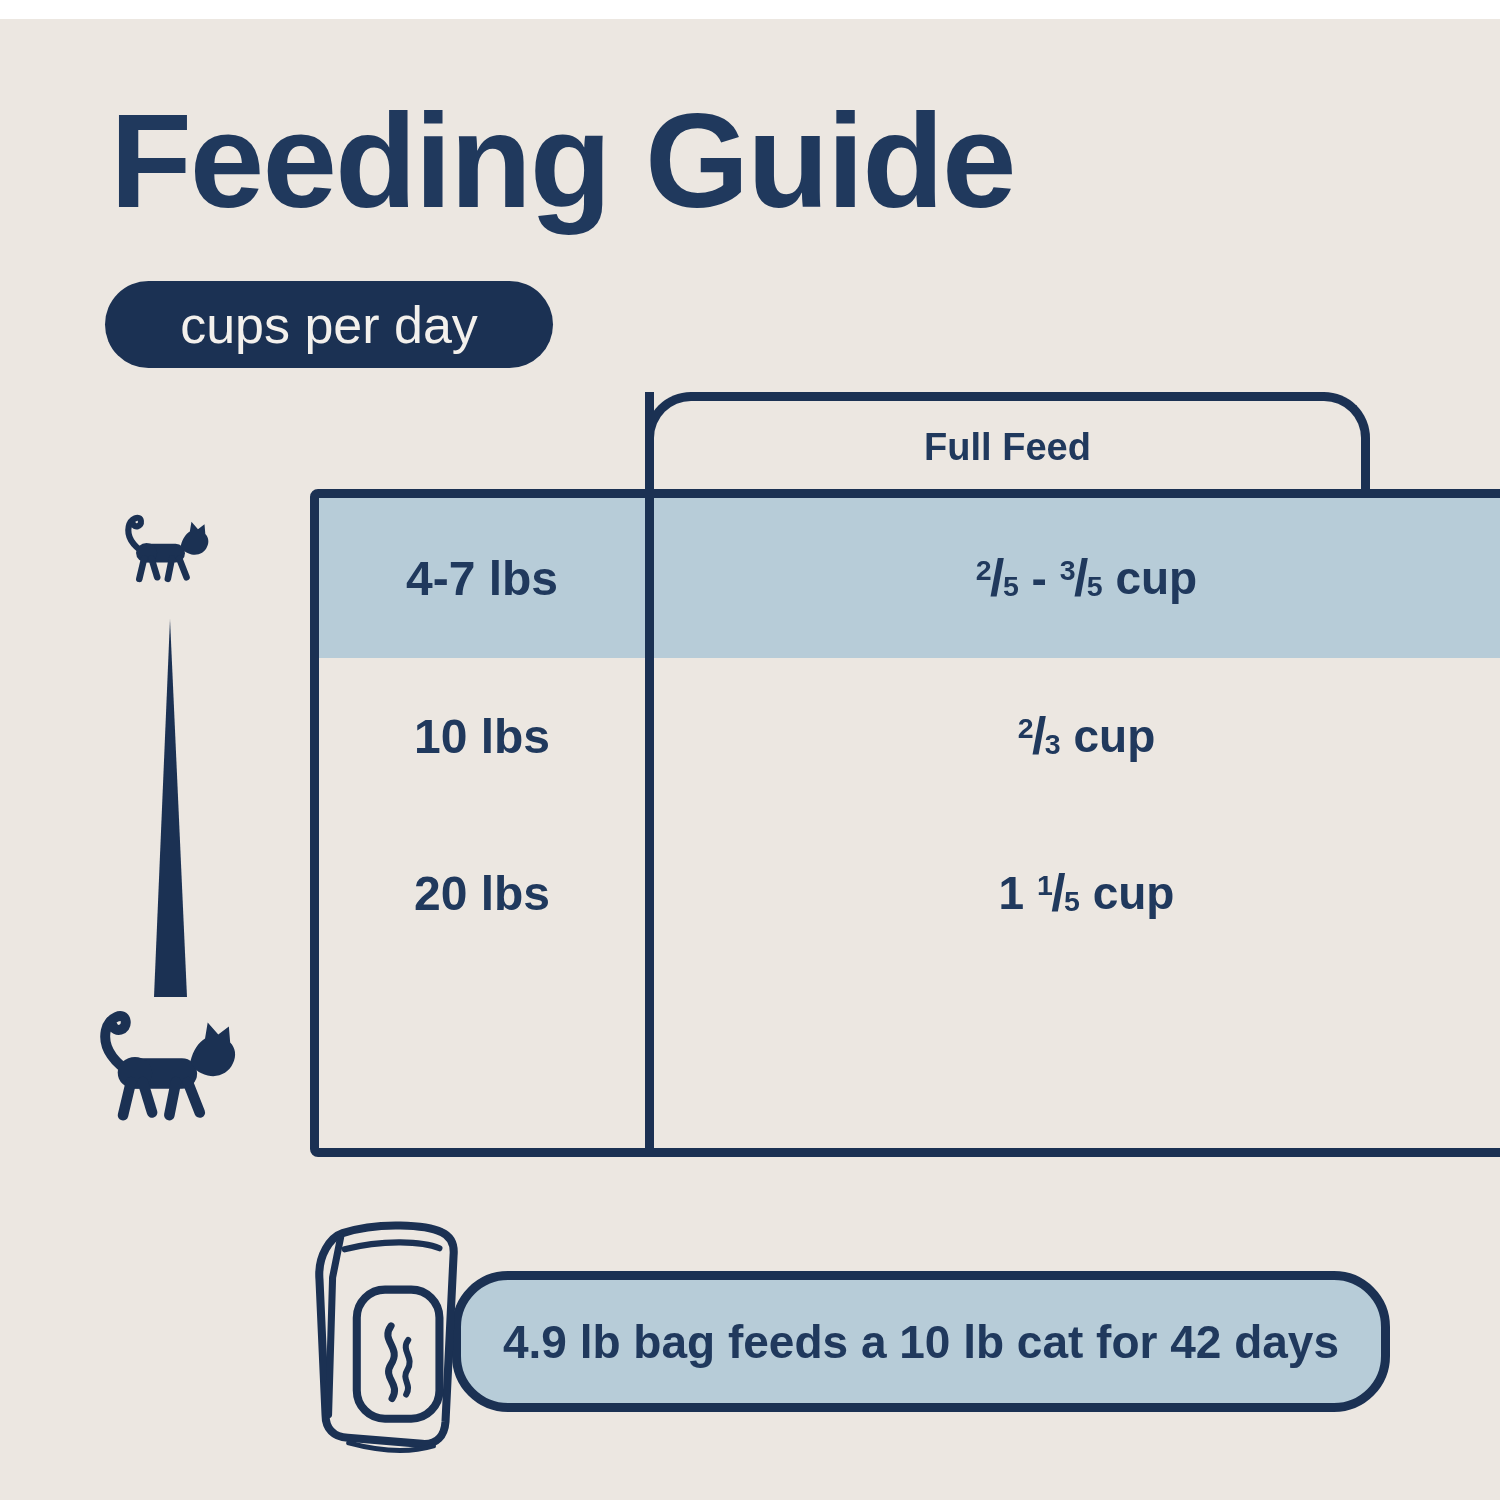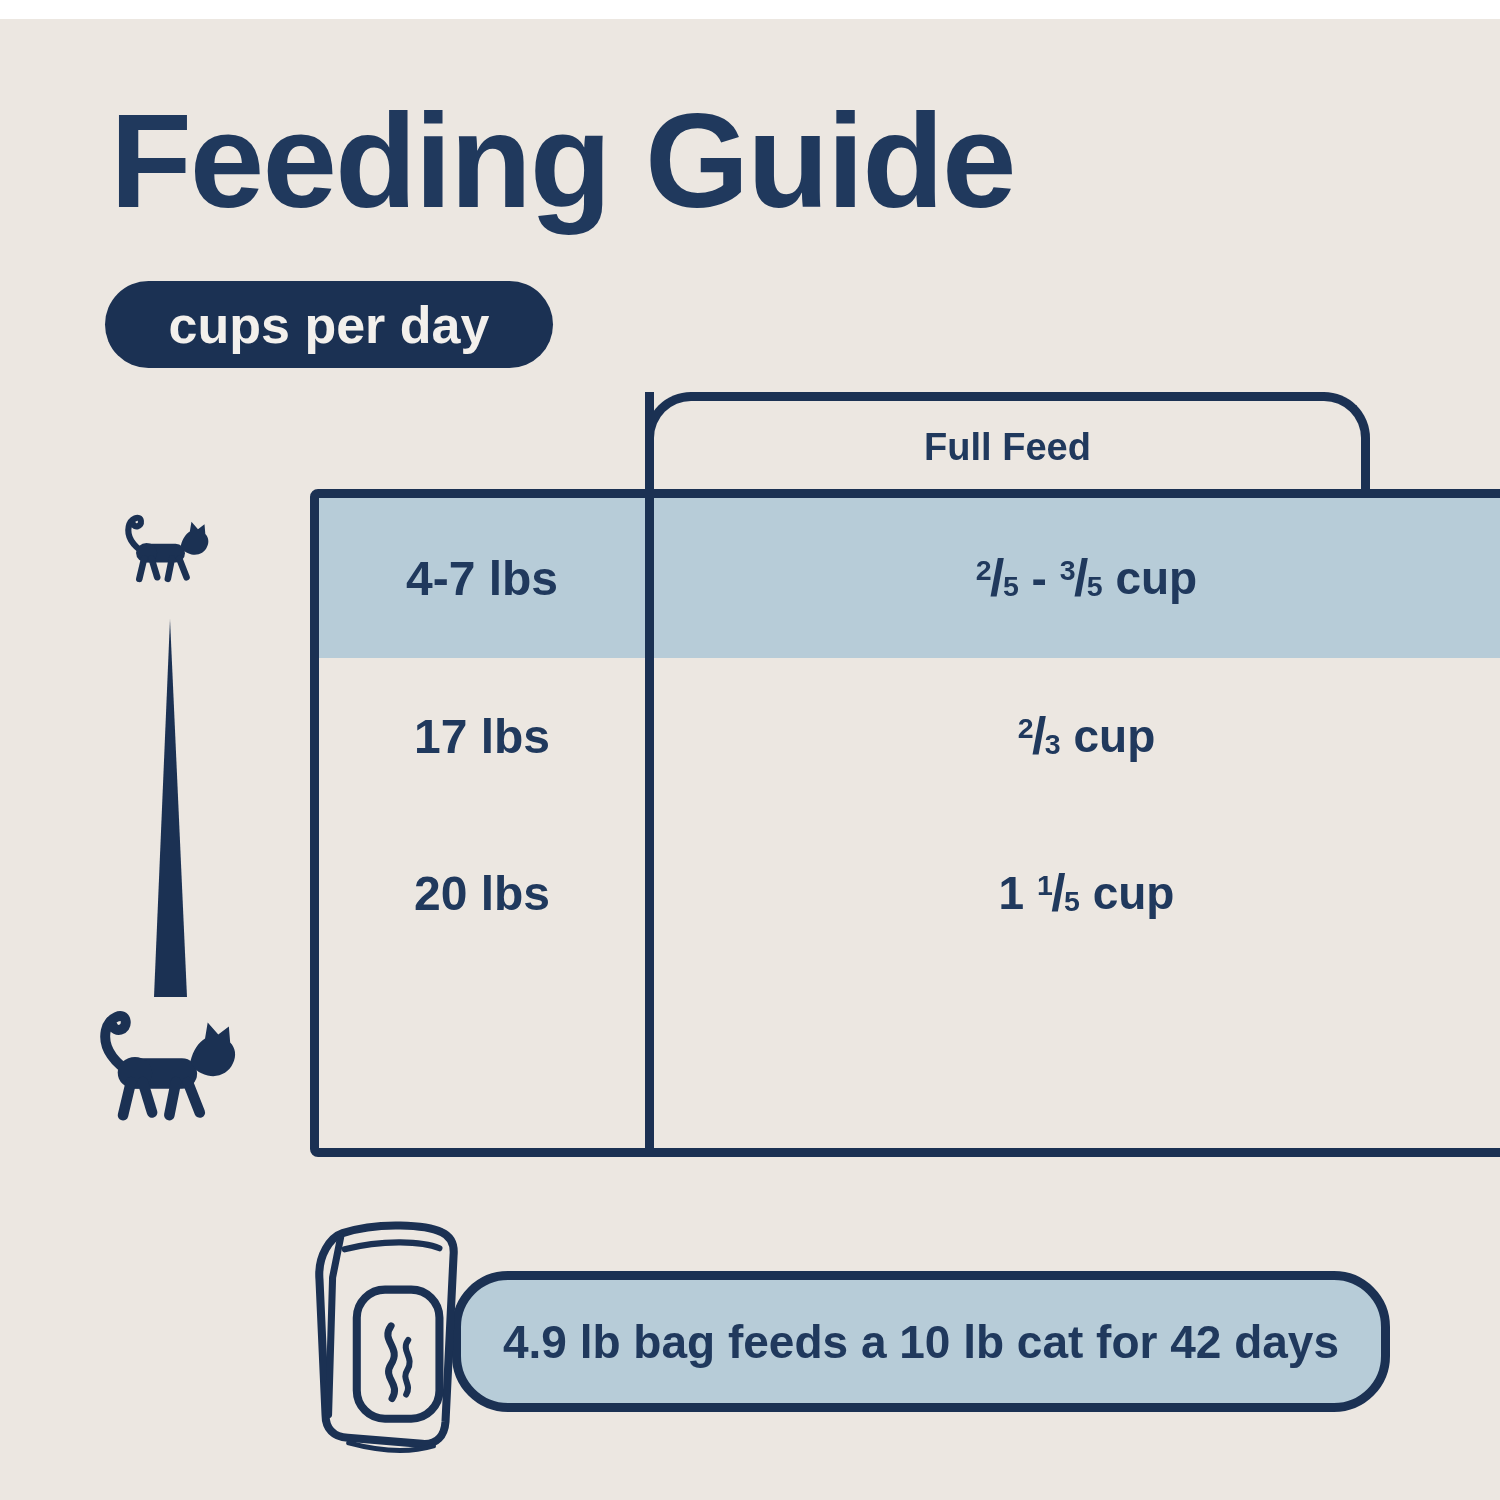--- a/index.html
+++ b/index.html
@@ -17,21 +17,21 @@
     font-size:134px;font-weight:700;letter-spacing:-2px;
     color:var(--navy,#20395d);
     margin:0;line-height:1.1;
   }
   
   .badge{
     position:absolute;left:105px;top:262px;width:448px;height:87px;
     background:var(--navy-dark,#1b3153);
     border-radius:46px;
     display:flex;align-items:center;justify-content:center;
-    color:#f3f0ec;font-size:52px;font-weight:700;letter-spacing:0px;
+    color:#f3f0ec;font-size:52px;font-weight:400;letter-spacing:0px;
   }
   
   .header-box{
     position:absolute;left:645px;top:373px;width:725px;height:101px;
     box-sizing:border-box;
     border:9px solid var(--navy-dark,#1b3153);
     border-bottom:none;
     border-radius:46px 46px 0 0;
     background:var(--background,#ece7e1);
     display:flex;align-items:center;justify-content:center;
@@ -142,21 +142,21 @@
             <span style="white-space: pre;"> - </span>
             <span class="frac">
               <span class="fn">3</span>
               <span class="fsl">/</span>
               <span class="fd">5</span>
             </span>
             <span style="white-space: pre;"> cup</span>
           </div>
         </div>
         <div class="trow cream">
-          <div class="cell label">17 lbs</div>
+          <div class="cell label">10 lbs</div>
           <div class="cell gap"></div>
           <div class="cell value">
             <span class="frac">
               <span class="fn">2</span>
               <span class="fsl">/</span>
               <span class="fd">3</span>
             </span>
             <span style="white-space: pre;"> cup</span>
           </div>
         </div>

